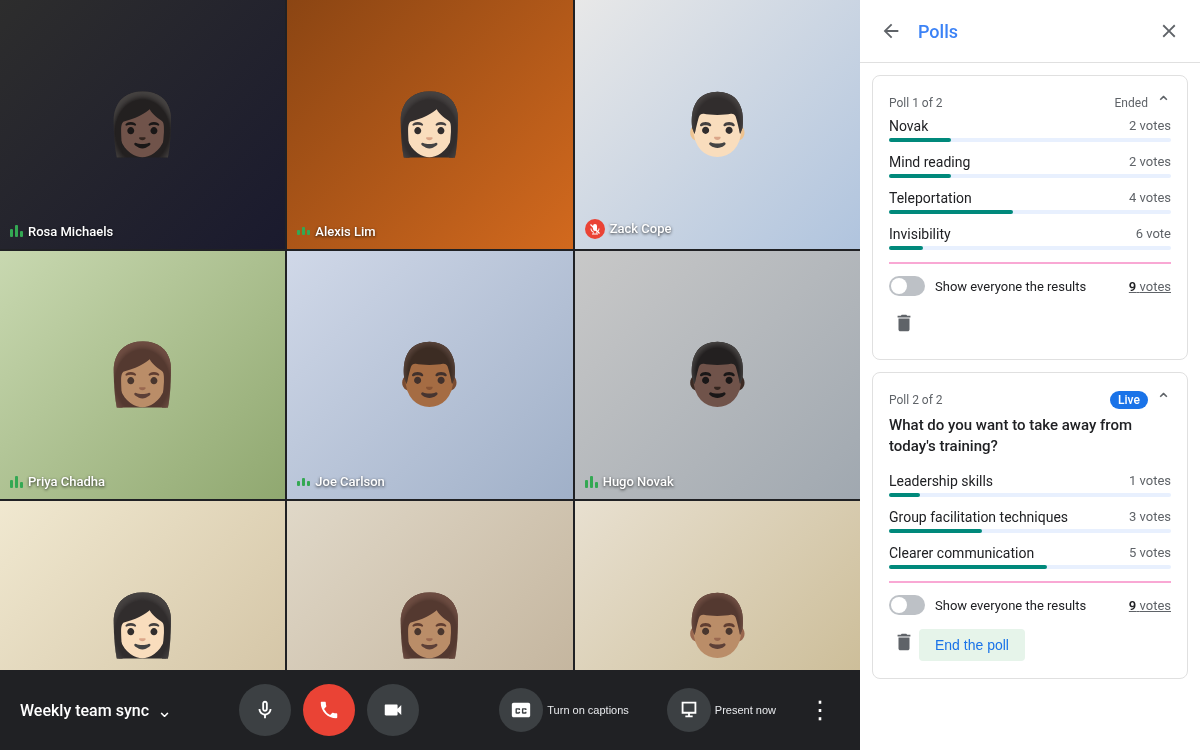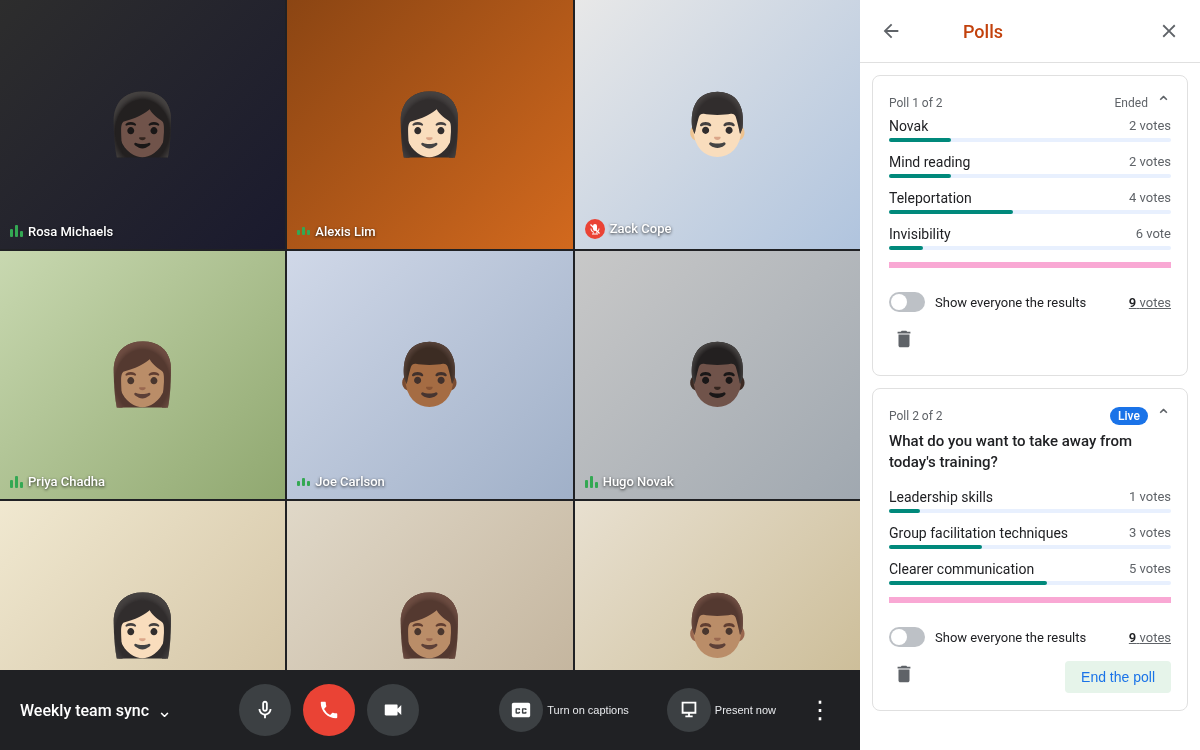--- a/index.html
+++ b/index.html
@@ -157,22 +157,21 @@
       color: #5f6368;
       padding: 4px;
       display: flex;
       align-items: center;
     }
 
     .polls-title {
       flex: 1;
       font-size: 18px;
       font-weight: 500;
-      color: #c2410c;
-      margin-left: 45px;
+      color: #3b82f6;
     }
 
     .close-btn {
       background: none;
       border: none;
       cursor: pointer;
       font-size: 20px;
       color: #5f6368;
       padding: 4px;
       display: flex;
@@ -267,22 +266,22 @@
 
     .poll-bar-fill.teal {
       background: #00897b;
     }
 
     .poll-footer {
       display: flex;
       align-items: center;
       justify-content: space-between;
       margin-top: 12px;
-      padding-top: 24px;
-      border-top: 6px solid #f9a8d4;
+      padding-top: 12px;
+      border-top: 2px solid #f9a8d4;
     }
 
     .show-results-toggle {
       display: flex;
       align-items: center;
       gap: 10px;
     }
 
     .toggle-switch {
       width: 36px;
@@ -314,21 +313,21 @@
       text-decoration: underline;
     }
 
     .total-votes strong {
       font-weight: 600;
       color: #202124;
     }
 
     .poll-actions {
       display: flex;
-      justify-content: space-between;
+      justify-content: flex-start;
       align-items: center;
       margin-top: 12px;
     }
 
     .delete-btn {
       background: none;
       border: none;
       cursor: pointer;
       color: #5f6368;
       font-size: 20px;

